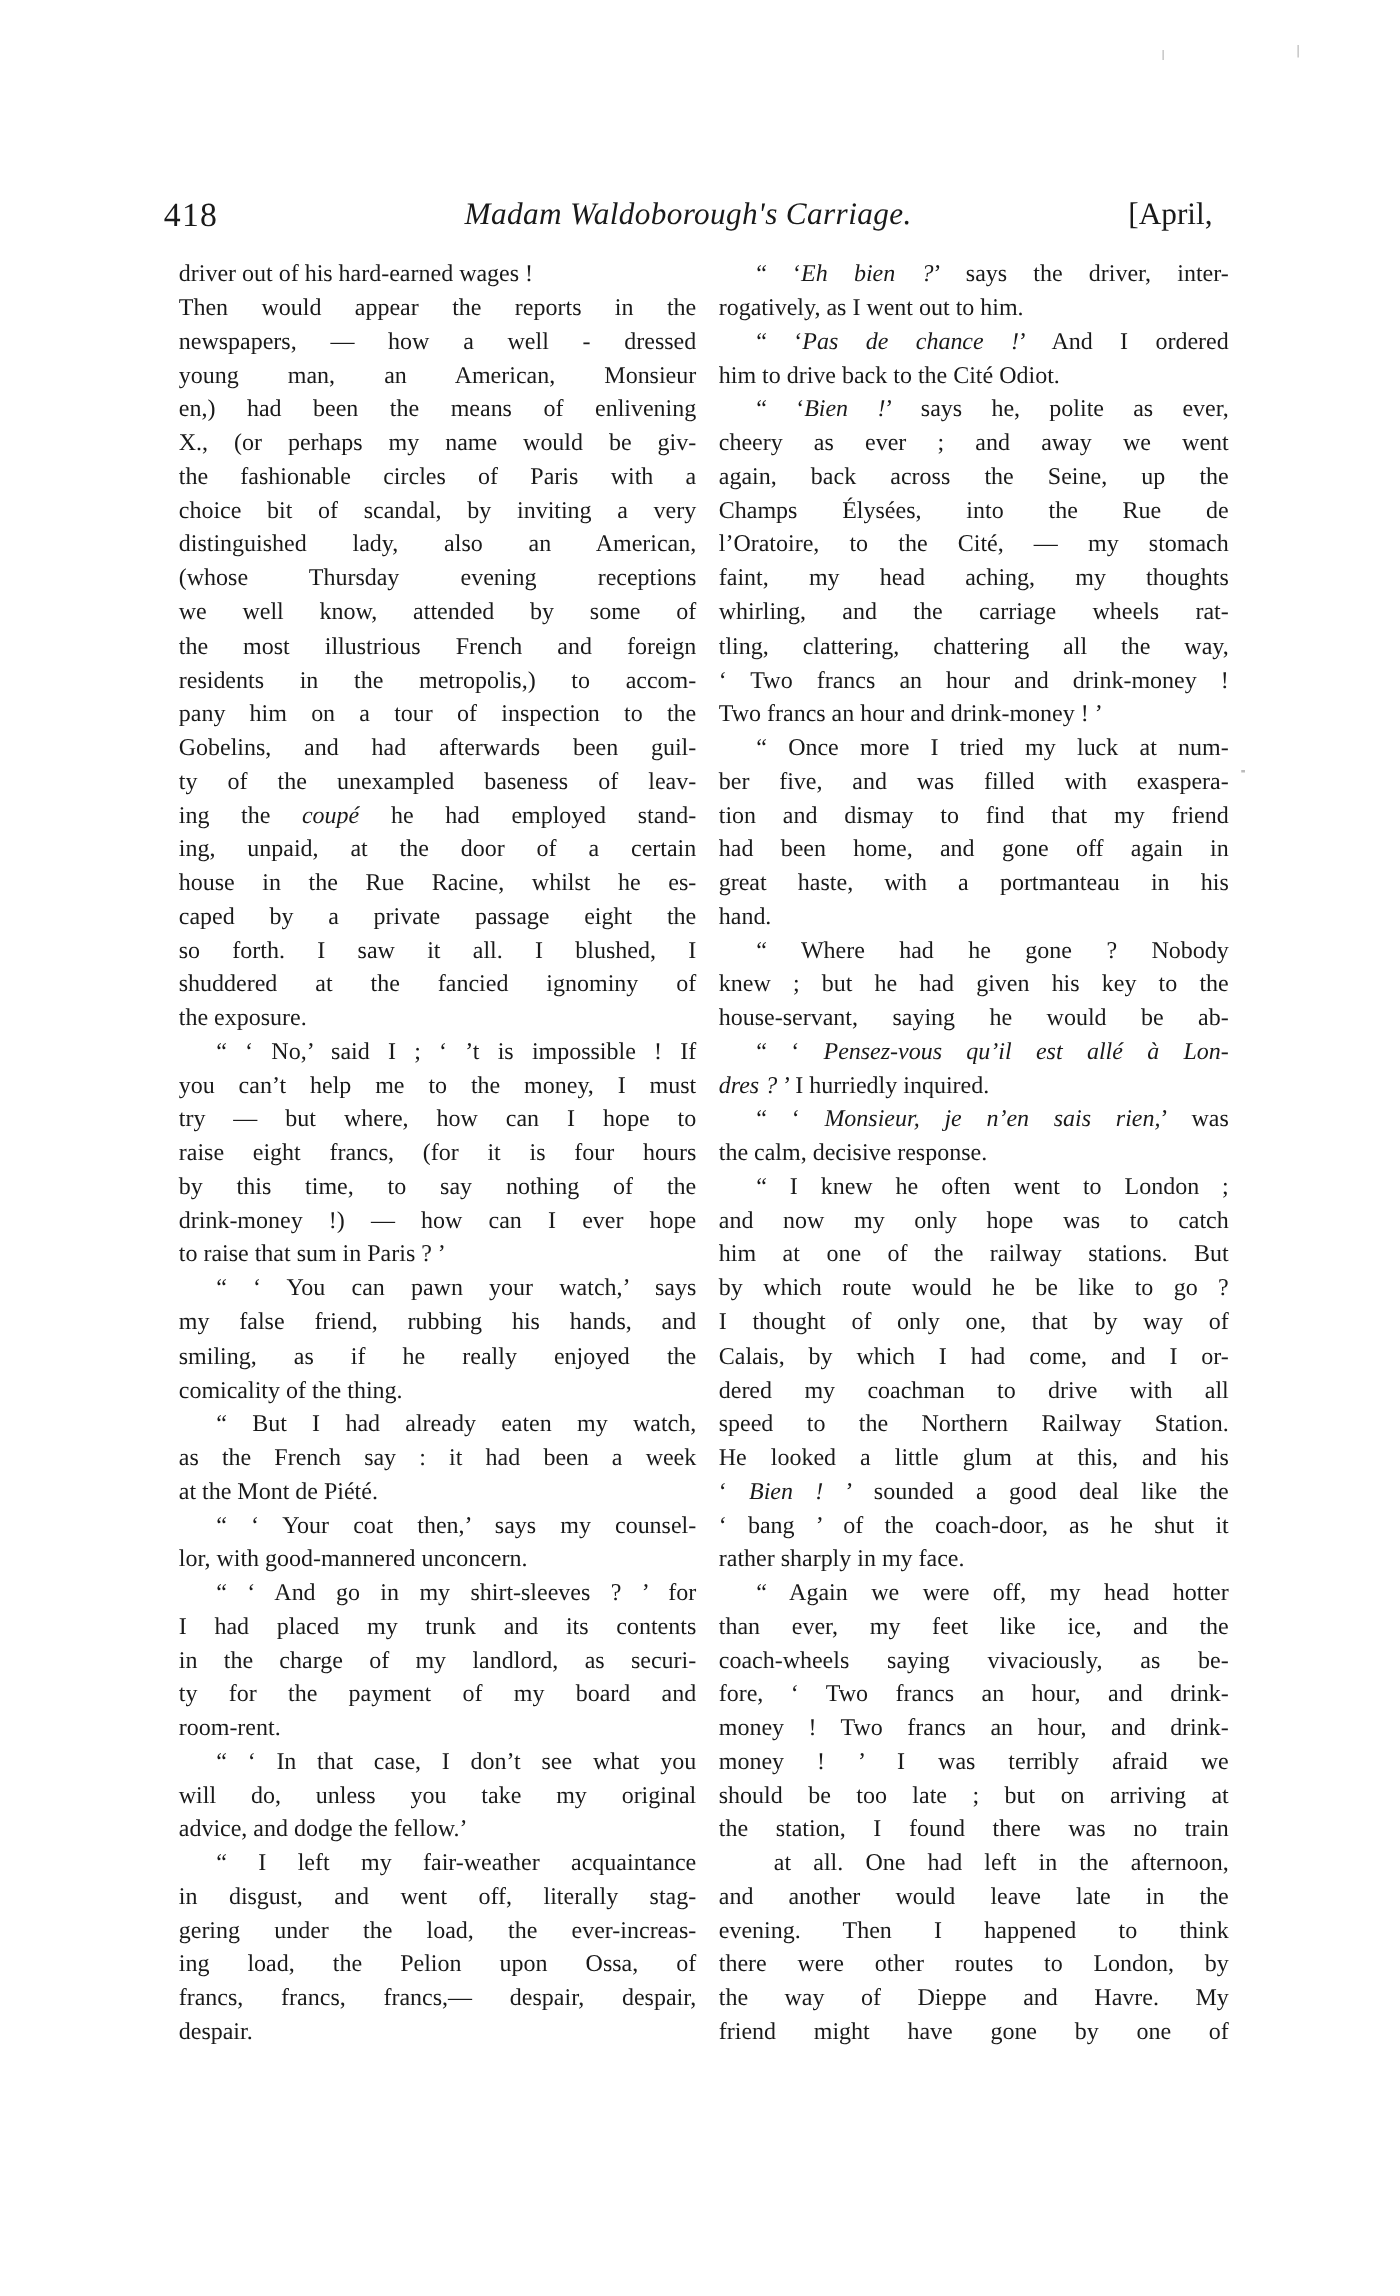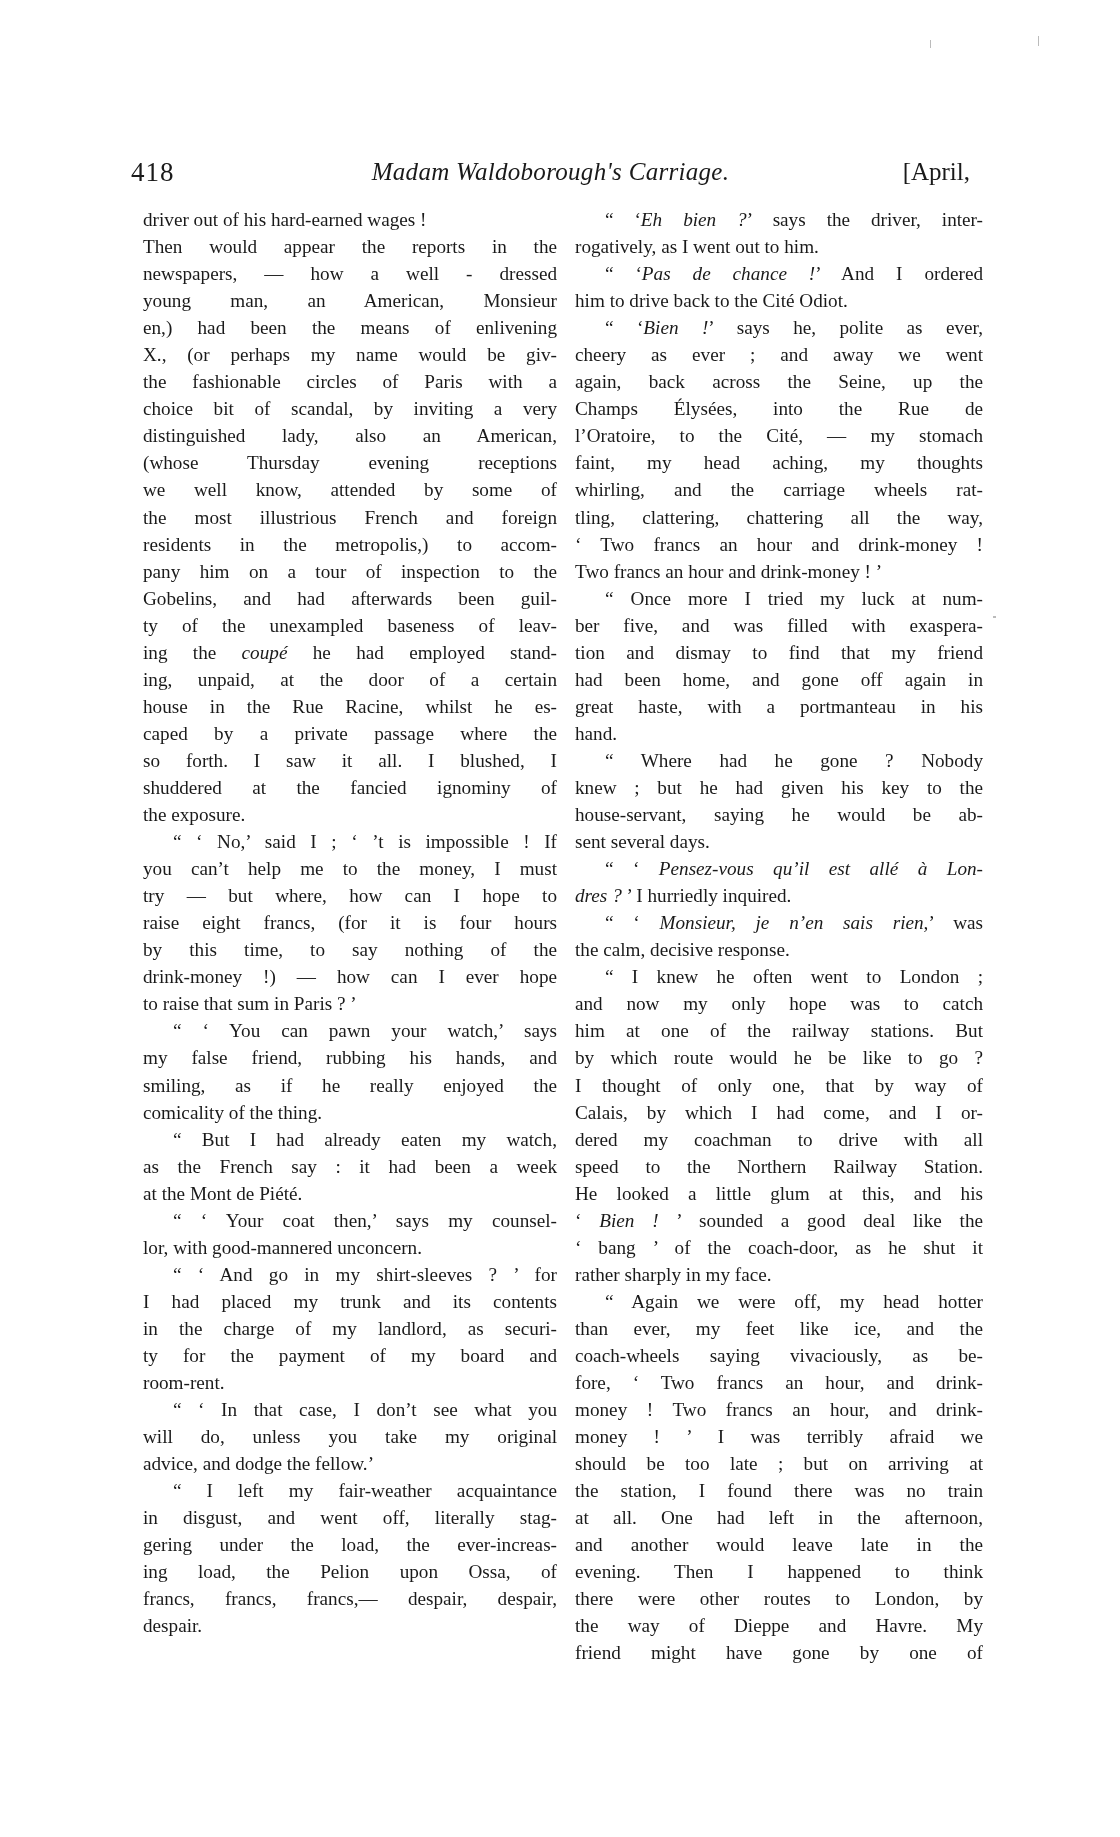--- a/index.html
+++ b/index.html
@@ -59,21 +59,21 @@
     <span class="line" style="white-space: normal;">(whose Thursday evening receptions</span>
     <span class="line" style="white-space: normal;">we well know, attended by some of</span>
     <span class="line" style="white-space: normal;">the most illustrious French and foreign</span>
     <span class="line" style="white-space: normal;">residents in the metropolis,) to accom-</span>
     <span class="line" style="white-space: normal;">pany him on a tour of inspection to the</span>
     <span class="line" style="white-space: normal;">Gobelins, and had afterwards been guil-</span>
     <span class="line" style="white-space: normal;">ty of the unexampled baseness of leav-</span>
     <span class="line" style="white-space: normal;"><span>ing the </span><span class="it">coupé</span><span> he had employed stand-</span></span>
     <span class="line" style="white-space: normal;">ing, unpaid, at the door of a certain</span>
     <span class="line" style="white-space: normal;">house in the Rue Racine, whilst he es-</span>
-    <span class="line" style="white-space: normal;">caped by a private passage where the</span>
+    <span class="line" style="white-space: normal;">caped by a private passage eight the</span>
     <span class="line" style="white-space: normal;">so forth.  I saw it all.  I blushed, I</span>
     <span class="line" style="white-space: normal;">shuddered at the fancied ignominy of</span>
     <span class="line last" style="white-space: normal;">the exposure.</span>
     <span class="line indent" style="white-space: normal;">“ ‘ No,’ said I ; ‘ ’t is impossible !   If</span>
     <span class="line" style="white-space: normal;">you can’t help me to the money, I must</span>
     <span class="line" style="white-space: normal;">try — but where, how can I hope to</span>
     <span class="line" style="white-space: normal;">raise eight francs, (for it is four hours</span>
     <span class="line" style="white-space: normal;">by this time, to say nothing of the</span>
     <span class="line" style="white-space: normal;">drink-money !) — how can I ever hope</span>
     <span class="line last" style="white-space: normal;">to raise that sum in Paris ? ’</span>
@@ -118,21 +118,20 @@
     <span class="line last" style="white-space: normal;">Two francs an hour and drink-money ! ’</span>
     <span class="line indent" style="white-space: normal;">“ Once more I tried my luck at num-</span>
     <span class="line" style="white-space: normal;">ber five, and was filled with exaspera-</span>
     <span class="line" style="white-space: normal;">tion and dismay to find that my friend</span>
     <span class="line" style="white-space: normal;">had been home, and gone off again in</span>
     <span class="line" style="white-space: normal;">great haste, with a portmanteau in his</span>
     <span class="line last" style="white-space: normal;">hand.</span>
     <span class="line indent" style="white-space: normal;">“ Where had he gone ?   Nobody</span>
     <span class="line" style="white-space: normal;">knew ; but he had given his key to the</span>
     <span class="line" style="white-space: normal;">house-servant, saying he would be ab-</span>
-    <span class="line last" style="white-space: normal;">sent several days.</span>
     <span class="line indent" style="white-space: normal;"><span>“ ‘ </span><span class="it">Pensez-vous qu’il est allé à Lon-</span></span>
     <span class="line last" style="white-space: normal;"><span class="it">dres ?</span><span> ’ I hurriedly inquired.</span></span>
     <span class="line indent" style="white-space: normal;"><span>“ ‘ </span><span class="it">Monsieur, je n’en sais rien,</span><span>’ was</span></span>
     <span class="line last" style="white-space: normal;">the calm, decisive response.</span>
     <span class="line indent" style="white-space: normal;">“ I knew he often went to London ;</span>
     <span class="line" style="white-space: normal;">and now my only hope was to catch</span>
     <span class="line" style="white-space: normal;">him at one of the railway stations.  But</span>
     <span class="line" style="white-space: normal;">by which route would he be like to go ?</span>
     <span class="line" style="white-space: normal;">I thought of only one, that by way of</span>
     <span class="line" style="white-space: normal;">Calais, by which I had come, and I or-</span>
@@ -143,21 +142,21 @@
     <span class="line" style="white-space: normal;">‘ bang ’ of the coach-door, as he shut it</span>
     <span class="line last" style="white-space: normal;">rather sharply in my face.</span>
     <span class="line indent" style="white-space: normal;">“ Again we were off, my head hotter</span>
     <span class="line" style="white-space: normal;">than ever, my feet like ice, and the</span>
     <span class="line" style="white-space: normal;">coach-wheels saying vivaciously, as be-</span>
     <span class="line" style="white-space: normal;">fore, ‘ Two francs an hour, and drink-</span>
     <span class="line" style="white-space: normal;">money !  Two francs an hour, and drink-</span>
     <span class="line" style="white-space: normal;">money ! ’   I was terribly afraid we</span>
     <span class="line" style="white-space: normal;">should be too late ; but on arriving at</span>
     <span class="line" style="white-space: normal;">the station, I found there was no train</span>
-    <span class="line" style="white-space: normal;">at all.  One had left in the afternoon,</span>
+    <span class="line" style="white-space: normal; margin-left: 44px;">at all.  One had left in the afternoon,</span>
     <span class="line" style="white-space: normal;">and another would leave late in the</span>
     <span class="line" style="white-space: normal;">evening.  Then I happened to think</span>
     <span class="line" style="white-space: normal;">there were other routes to London, by</span>
     <span class="line" style="white-space: normal;">the way of Dieppe and Havre.  My</span>
     <span class="line" style="white-space: normal;">friend might have gone by one of</span>
   </div>
 
 <div class="speck" style="left:930px;top:40px;width:1px;height:8px;"></div>
 <div class="speck" style="left:1038px;top:36px;width:1px;height:10px;"></div>
 <div class="speck" style="left:993px;top:616px;width:3px;height:2px;"></div>

